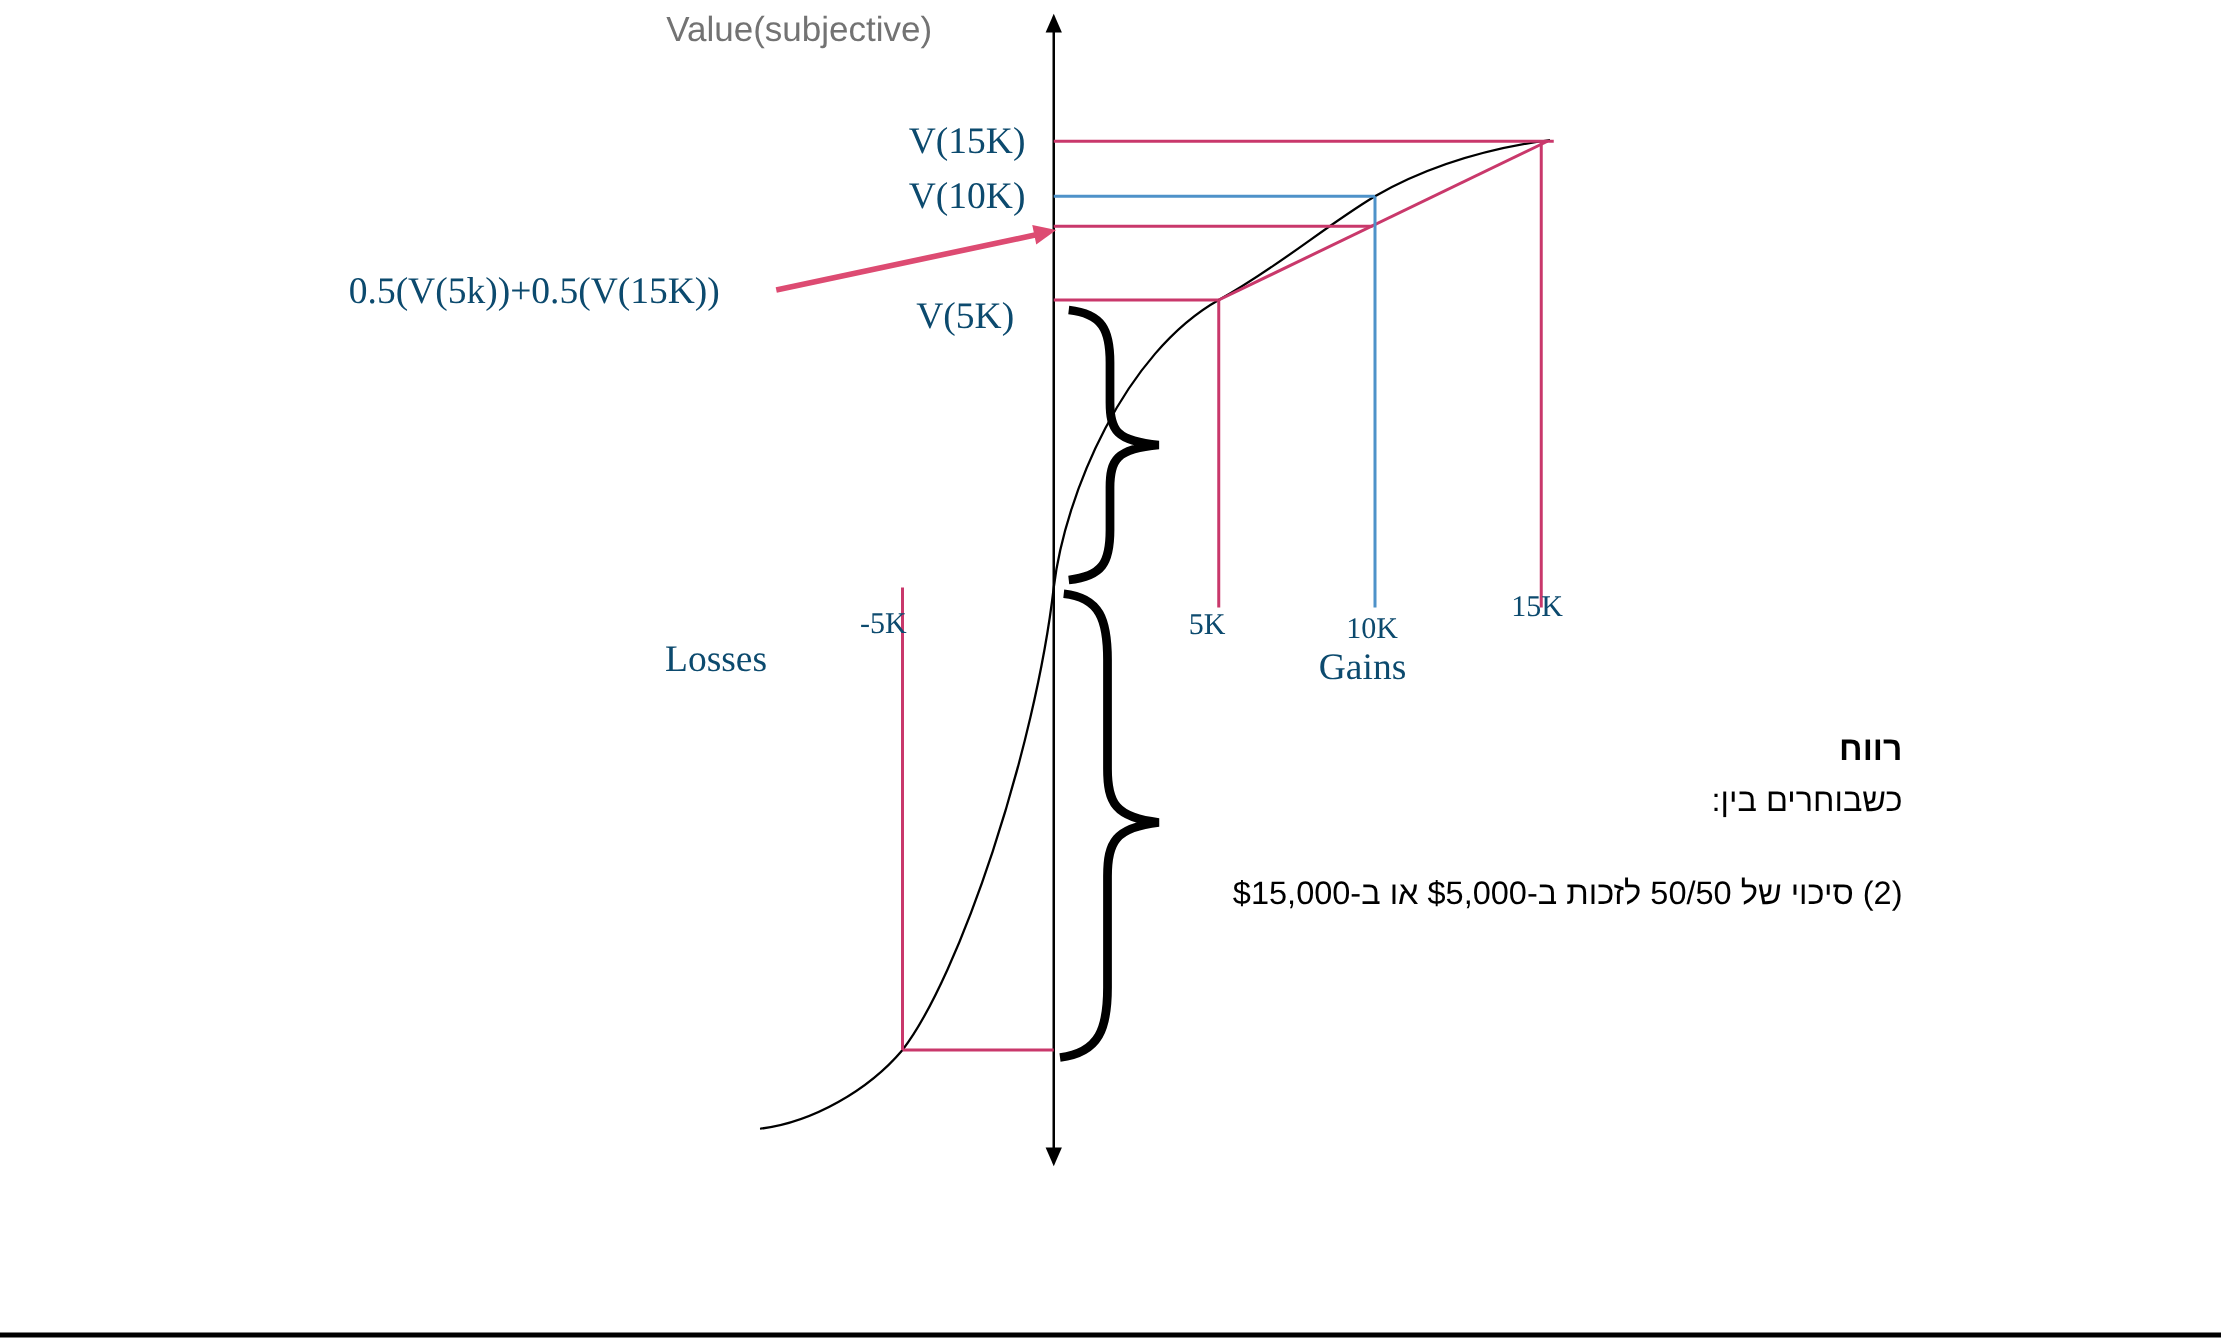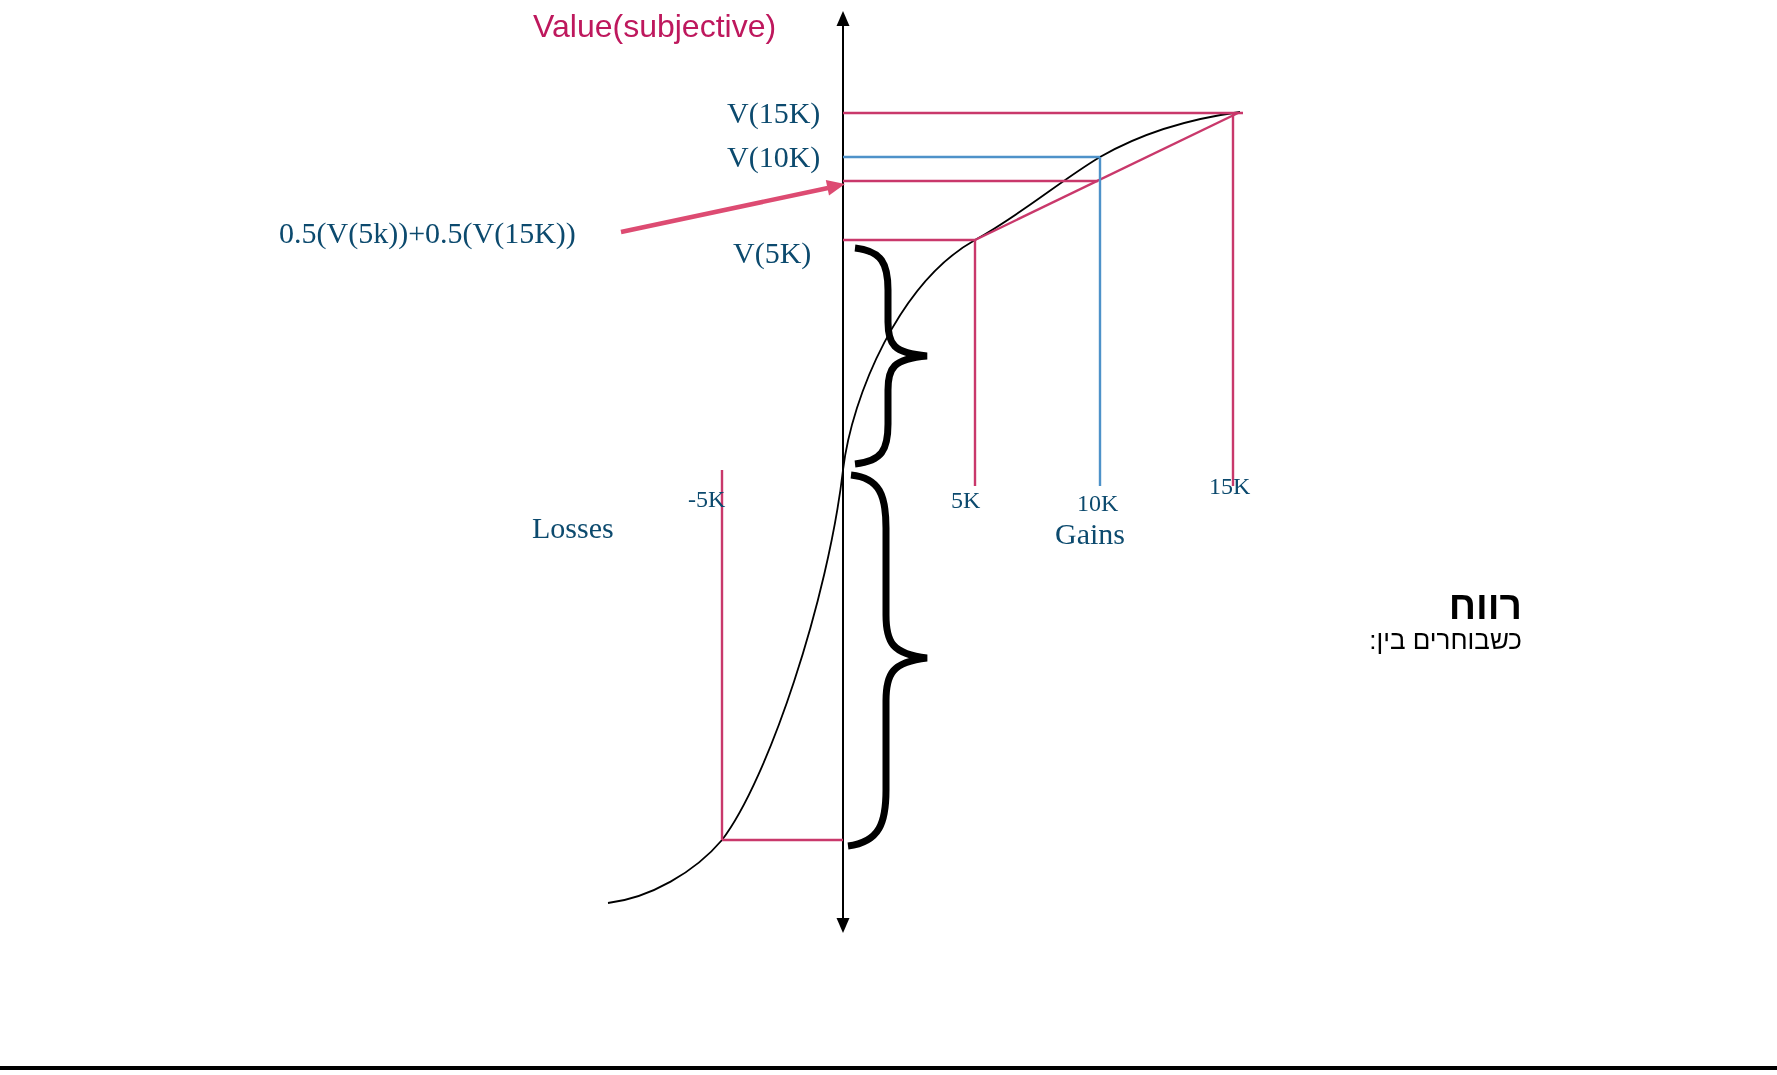--- a/index.html
+++ b/index.html
@@ -11,23 +11,23 @@
   .curve{stroke:#000;stroke-width:1.8;fill:none;}
   .axis{stroke:#000;stroke-width:2;}
   .axis-head{fill:#000;stroke:none;}
   .pink{stroke-width:2.4;fill:none;}
   .blue{stroke-width:2.4;fill:none;}
   .brace{stroke:#000;stroke-width:7;fill:none;stroke-linejoin:miter;stroke-linecap:butt;}
   .arrow-line{stroke-width:4.5;fill:none;}
   .lbl{position:absolute;white-space:nowrap;color:#0c4a6e;line-height:1.15;}
   .serif30{font-family:"Liberation Serif","DejaVu Serif",serif;font-size:30px;}
   .tick{font-family:"Liberation Serif","DejaVu Serif",serif;font-size:24px;}
-  .sans-title{font-family:"Liberation Sans","DejaVu Sans",sans-serif;font-size:32px;color:#be185d;}
+  .sans-title{font-family:"Liberation Sans","DejaVu Sans",sans-serif;font-size:28px;color:#737373;}
   .heb{font-family:"Liberation Sans","DejaVu Sans",sans-serif;font-size:26px;direction:rtl;text-align:right;color:#000;}
-  .heb-title{font-weight:bold;font-size:39px;}
+  .heb-title{font-weight:bold;font-size:27px;}
   .bottom-rule{position:absolute;left:0;top:1066px;width:100%;height:4px;background:#000;}
 </style>
 </head>
 <body>
 
 <div class="slide">
 
   <svg width="1777" height="1075" viewBox="0 0 1777 1075">
 
     <line class="axis" x1="843" y1="22" x2="843" y2="922"></line>
@@ -68,15 +68,16 @@
   <div class="lbl tick" style="left:951px;top:487px;">5K</div>
   <div class="lbl tick" style="left:1077px;top:490px;">10K</div>
   <div class="lbl tick" style="left:1209px;top:473px;">15K</div>
 
   <div class="lbl serif30" style="left:532px;top:511px;">Losses</div>
   <div class="lbl serif30" style="left:1055px;top:517px;">Gains</div>
 
 
   <div class="lbl heb heb-title" dir="rtl" style="right:255px;top:584px;">רווח</div>
   <div class="lbl heb" dir="rtl" style="right:255px;top:626px;">כשבוחרים בין:</div>
+  <div class="lbl heb" dir="rtl" style="right:255px;top:700px;">(2) סיכוי של 50/50 לזכות ב-$5,000 או ב-$15,000</div>
 
   <div class="bottom-rule"></div>
 </div>
 
 </body></html>

